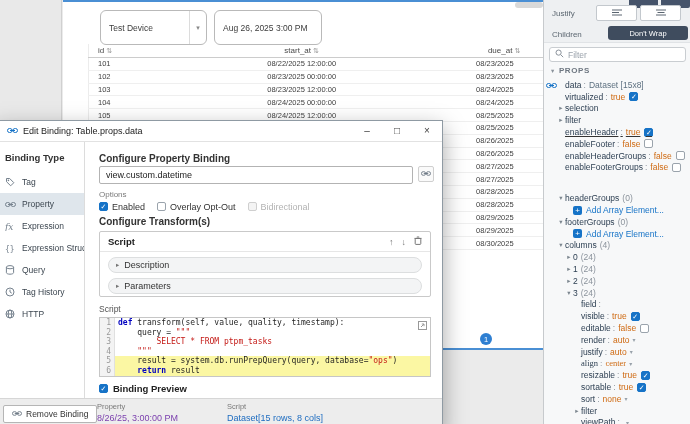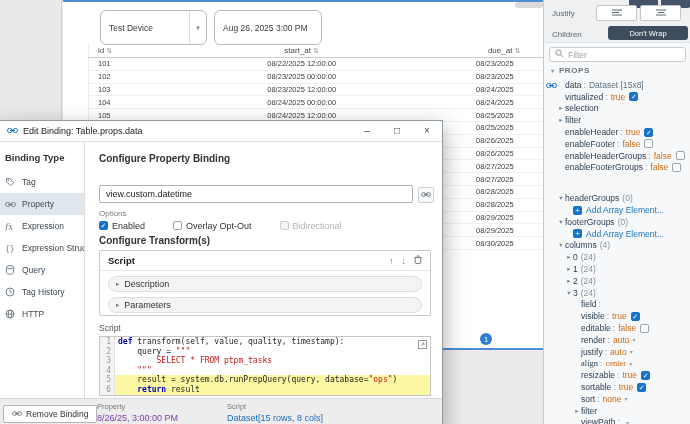--- a/index.html
+++ b/index.html
@@ -79,25 +79,25 @@
   .dbody{display:flex;height:291px}
   .dsidebar{width:90px;border-right:1px solid #dcdcdc;flex:none;padding-top:6px;background:#fff;overflow:hidden}
   .bt-header{font-size:9.5px;font-weight:bold;color:#333;padding:4px 0 8px 10px;white-space:nowrap}
   .bt-item{height:22px;display:flex;align-items:center;gap:5px;padding-left:10px;font-size:8.5px;color:#3c4650;white-space:nowrap;overflow:hidden}
   .bt-item.sel{background:#dfe6ec}
   .bt-ico{width:12px;flex:none;display:flex;align-items:center}
   .dcontent{flex:1;padding:0 8px 0 14px;position:relative;overflow:hidden}
   .dh{font-size:10px;font-weight:bold;color:#333}
   .dh1{margin-top:11px}
   .dh2{margin-top:4px}
-  .inprow{display:flex;align-items:flex-end;gap:5px;margin-top:21px}
+  .inprow{display:flex;align-items:flex-start;gap:5px;margin-top:2px}
   .pinput{width:316px;height:18px;border:1px solid #b3b3b3;border-radius:2px;font-size:9px;color:#222;padding:0 6px;background:#fff;font-family:inherit;outline:none}
   .picker-btn{width:16px;height:16px;display:flex;align-items:center;justify-content:center;border:1px solid #cfcfcf;border-radius:2px;background:#fafafa}
   .opts-label{margin-top:6px;font-size:8px;color:#7a7a7a}
-  .optrow{display:flex;gap:28px;margin-top:2px;height:11px}
+  .optrow{display:flex;gap:12px;margin-top:2px;height:11px}
   .opt{display:flex;align-items:center;gap:4px;font-size:9px;color:#333}
   .opt.disabled{color:#b3b3b3}
   .tpanel{width:332px;border:1px solid #c9c9c9;border-radius:2px;margin-top:4px;background:#fff}
   .tpanel-head{height:20px;display:flex;align-items:center;padding:0 8px;border-bottom:1px solid #e6e6e6}
   .tpanel-title{font-size:9.5px;font-weight:bold;color:#222}
   .tpanel-icons{margin-left:auto;display:flex;gap:8px;color:#777;font-size:9px;align-items:center}
   .tsection{height:16px;background:#f3f4f5;border:1px solid #dcdedf;border-radius:8px;margin:5px 8px;display:flex;align-items:center;padding:0 7px;gap:5px;font-size:9px;color:#333}
   .tsection .arrow{color:#777;font-size:6.5px}
   .tsection:last-child{margin-bottom:2px}
   .script-label{margin-top:7px;font-size:8.5px;color:#555}
@@ -292,21 +292,21 @@
           <span class="cb checked">✓</span>
         </div>
         <div class="prow" style="padding-left: 13px;">
           <span class="arrow">▸</span>
           <span class="pname">selection</span>
         </div>
         <div class="prow" style="padding-left: 13px;">
           <span class="arrow">▸</span>
           <span class="pname">filter</span>
         </div>
-        <div class="prow" style="padding-left: 13px;">
+        <div class="prow" style="padding-left: 13px; text-decoration: underline;">
           <span class="arrow"></span>
           <span class="pname">enableHeader</span>
           <span class="psep">:</span>
           <span class="pval">true</span>
           <span class="cb checked">✓</span>
         </div>
         <div class="prow" style="padding-left: 13px;">
           <span class="arrow"></span>
           <span class="pname">enableFooter</span>
           <span class="psep">:</span>

